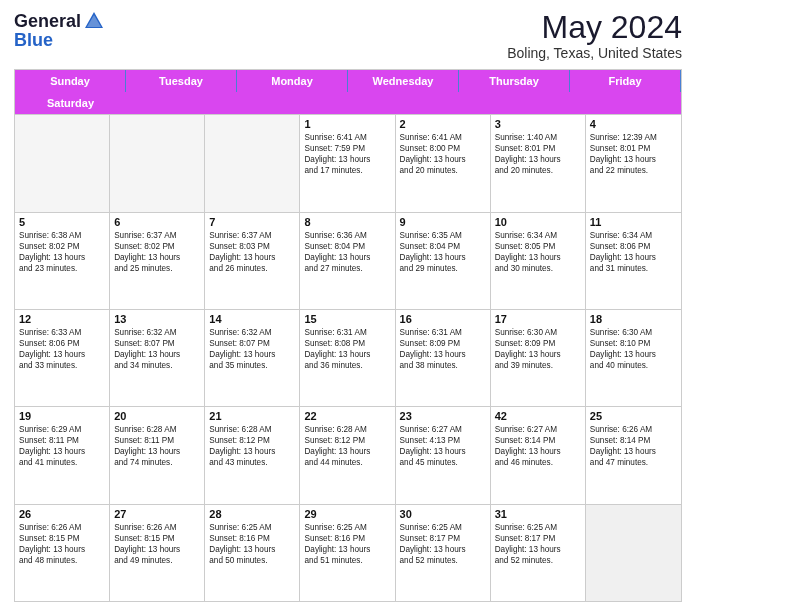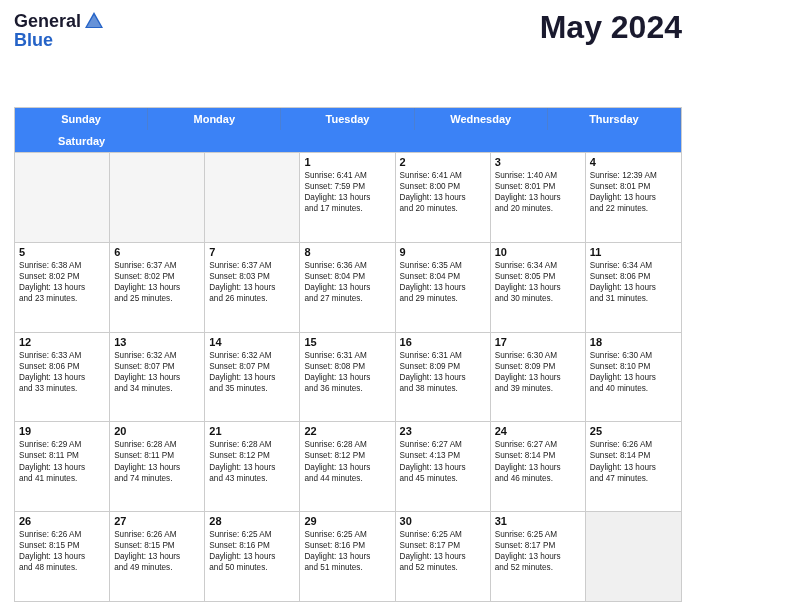--- a/index.html
+++ b/index.html
@@ -9,21 +9,20 @@
       width: 792px;
       height: 612px;
       overflow: hidden;
     }
     .page {
       width: 696px;
       height: 612px;
       padding: 10px 14px 10px 14px;
       display: flex;
       flex-direction: column;
-      gap: 48px;
     }
     .header {
       display: flex;
       justify-content: space-between;
       align-items: flex-start;
       margin-bottom: 8px;
     }
     .logo {
       display: flex;
       flex-direction: column;
@@ -42,39 +41,39 @@
     .logo-icon {
       width: 22px;
       height: 22px;
       margin-left: 2px;
     }
     .title-block {
       text-align: right;
     }
     .main-title {
       font-size: 32px;
-      font-weight: bold;
+      font-weight: normal;
       color: #1a1a2e;
       line-height: 1.1;
     }
     .subtitle {
       font-size: 14px;
       color: #333;
       font-weight: normal;
     }
     .calendar {
       flex: 1;
       display: flex;
       flex-direction: column;
       border: 1px solid #ccc;
     }
     .cal-header-row {
       display: grid;
-      grid-template-columns: repeat(5, 1fr);
-      background: #3b82f6;
+      grid-template-columns: repeat(6, 1fr);
+      background: #d946ef;
     }
     .cal-header-cell {
       color: #fff;
       font-size: 11px;
       font-weight: bold;
       padding: 5px 4px;
       text-align: center;
       border-right: 1px solid #4a7fd4;
     }
     .cal-header-cell:last-child { border-right: none; }
@@ -124,30 +123,32 @@
         <span class="logo-general">General</span>
         <svg class="logo-icon" viewBox="0 0 22 22">
           <polygon points="11,2 20,18 2,18" fill="#2563c7"></polygon>
           <polygon points="11,5 18,17 4,17" fill="#fff" opacity="0.3"></polygon>
         </svg>
       </div>
       <span class="logo-blue" style="font-size:18px;font-weight:bold;color:#2563c7;margin-top:-2px;">Blue</span>
     </div>
     <div class="title-block">
       <div class="main-title">May 2024</div>
+      <div class="subtitle">Boling, Texas, United States</div>
     </div>
   </div>
 
   <div class="calendar">
     <div class="cal-header-row" id="cal-header">
         <div class="cal-header-cell">Sunday</div>
+        <div class="cal-header-cell">Tuesday</div>
         <div class="cal-header-cell">Monday</div>
-        <div class="cal-header-cell">Tuesday</div>
         <div class="cal-header-cell">Wednesday</div>
         <div class="cal-header-cell">Thursday</div>
+        <div class="cal-header-cell">Friday</div>
         <div class="cal-header-cell">Saturday</div>
       </div>
     <div class="cal-body" id="cal-body">
         <div class="cal-week">
           <div class="cal-cell empty"></div>
           <div class="cal-cell empty"></div>
           <div class="cal-cell empty"></div>
           <div class="cal-cell">
             <span class="day-num">1</span>
             <span class="cell-line">Sunrise: 6:41 AM</span>
@@ -309,21 +310,21 @@
             <span class="cell-line">and 44 minutes.</span>
           </div>
           <div class="cal-cell">
             <span class="day-num">23</span>
             <span class="cell-line">Sunrise: 6:27 AM</span>
             <span class="cell-line">Sunset: 4:13 PM</span>
             <span class="cell-line">Daylight: 13 hours</span>
             <span class="cell-line">and 45 minutes.</span>
           </div>
           <div class="cal-cell">
-            <span class="day-num">24</span>
+            <span class="day-num">42</span>
             <span class="cell-line">Sunrise: 6:27 AM</span>
             <span class="cell-line">Sunset: 8:14 PM</span>
             <span class="cell-line">Daylight: 13 hours</span>
             <span class="cell-line">and 46 minutes.</span>
           </div>
           <div class="cal-cell">
             <span class="day-num">25</span>
             <span class="cell-line">Sunrise: 6:26 AM</span>
             <span class="cell-line">Sunset: 8:14 PM</span>
             <span class="cell-line">Daylight: 13 hours</span>

